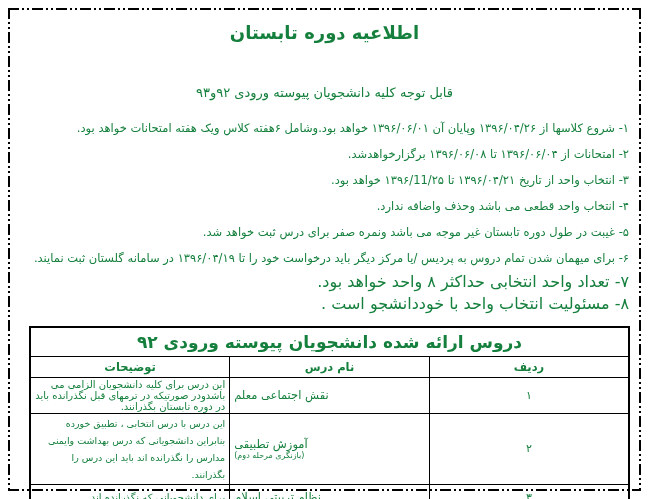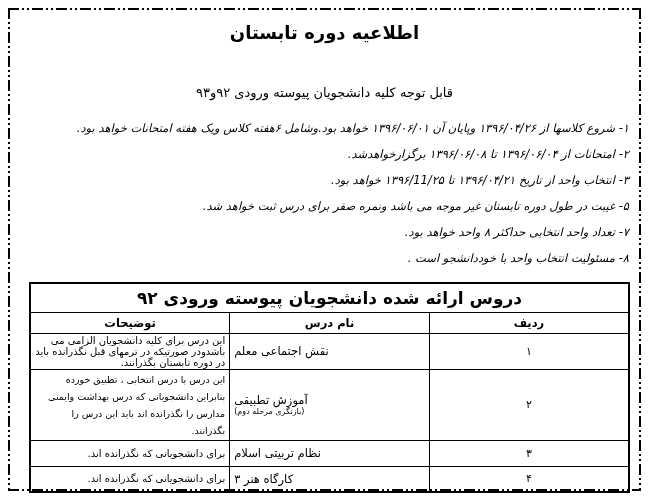--- a/index.html
+++ b/index.html
@@ -1,21 +1,21 @@
 <!DOCTYPE html>
 <html lang="fa" dir="rtl"><head>
 <meta charset="utf-8">
 <style>
   html, body { margin: 0; padding: 0; background: #fff; }
   .page {
     position: relative;
     width: 649px;
     height: 499px;
     background: #ffffff;
-    color: #000000;
+    color: #15803d;
     font-family: "DejaVu Sans", sans-serif;
     direction: rtl;
     overflow: hidden;
     box-sizing: border-box;
   }
   
   .bline { position: absolute; background-color: transparent; }
   .b-top, .b-bottom {
     left: 8px; right: 8px; height: 2px;
     background-image: repeating-linear-gradient(90deg,
@@ -50,21 +50,20 @@
   .notices {
     list-style: none;
     margin: 15px 0 0 0;
     padding: 0 20px 0 14px;
   }
   .notices li {
     font-size: 11.5px;
     line-height: 26px;
     white-space: nowrap;
     text-align: right;
-    font-style: italic;
   }
   .notices li:nth-child(n+7) {
     font-size: 16px;
     line-height: 22px;
   }
 
   .courses {
     border-collapse: collapse;
     table-layout: fixed;
     width: 601px;
@@ -123,21 +122,23 @@
   <div class="bline b-left"></div>
   <div class="bline b-right"></div>
 
   <h1 class="title">اطلاعیه دوره تابستان</h1>
   <div class="subtitle">قابل توجه کلیه دانشجویان پیوسته ورودی ۹۲و۹۳</div>
 
   <ol class="notices">
     <li class="notice">۱- شروع کلاسها از ۱۳۹۶/۰۴/۲۶ وپایان آن ۱۳۹۶/۰۶/۰۱ خواهد بود.وشامل ۶هفته کلاس ویک هفته امتحانات خواهد بود.</li>
       <li class="notice">۲- امتحانات از ۱۳۹۶/۰۶/۰۴ تا ۱۳۹۶/۰۶/۰۸ برگزارخواهدشد.</li>
       <li class="notice">۳- انتخاب واحد از تاریخ ۱۳۹۶/۰۴/۲۱ تا ۱۳۹۶/11/۲۵ خواهد بود.</li>
+      <li class="notice">۴- انتخاب واحد قطعی می باشد وحذف واضافه ندارد.</li>
       <li class="notice">۵- غیبت در طول دوره تابستان غیر موجه می باشد ونمره صفر برای درس ثبت خواهد شد.</li>
+      <li class="notice">۶- برای میهمان شدن تمام دروس به پردیس /یا مرکز دیگر باید درخواست خود را تا ۱۳۹۶/۰۴/۱۹ در سامانه گلستان ثبت نمایند.</li>
       <li class="notice">۷- تعداد واحد انتخابی حداکثر ۸ واحد خواهد بود.</li>
       <li class="notice">۸- مسئولیت انتخاب واحد با خوددانشجو است .</li>
   </ol>
 
   <table class="courses">
     <thead>
       <tr>
         <th colspan="3" class="tbl-title">دروس ارائه شده دانشجویان پیوسته ورودی ۹۲</th>
       </tr>
       <tr class="head-row">

